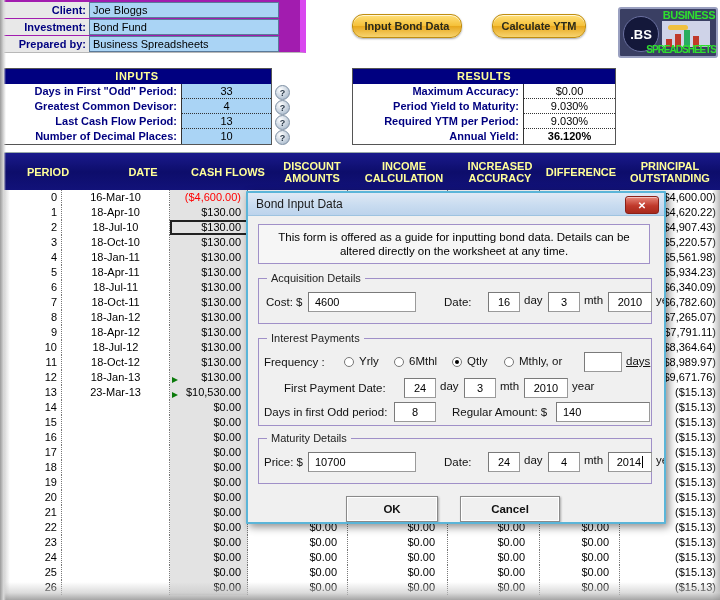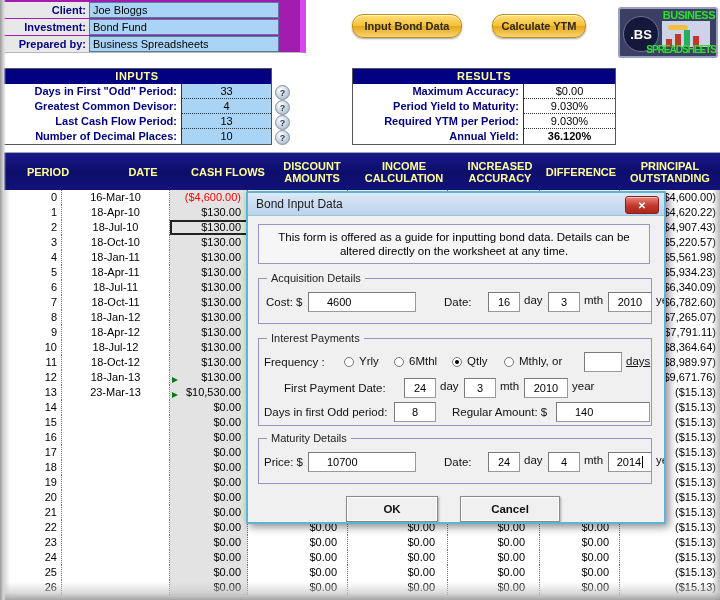--- a/index.html
+++ b/index.html
@@ -212,21 +212,21 @@
     position:absolute;border:1px solid #a090c8;background:transparent;
   }
   .grp-lbl{
     position:absolute;top:-7px;left:8px;background:#f0f0f0;
     padding:0 4px;font-size:11px;color:#222;
   }
   .t-in{
     position:absolute;background:#fff;border:1px solid #9a9a9a;
     border-top-color:#7a7a7a;border-left-color:#7a7a7a;
     font-size:11px;line-height:18px;height:20px;box-sizing:border-box;
-    padding-left:18px;color:#000;
+    padding-left:6px;color:#000;
   }
   .t-in.ctr{text-align:center;padding-left:0;}
   .lbl{position:absolute;font-size:11.5px;color:#111;}
   .radio{
     position:absolute;width:10px;height:10px;border-radius:50%;
     background:#fff;border:1px solid #777;box-sizing:border-box;
   }
   .radio.on::after{
     content:"";position:absolute;left:2px;top:2px;width:4px;height:4px;
     border-radius:50%;background:#000;

